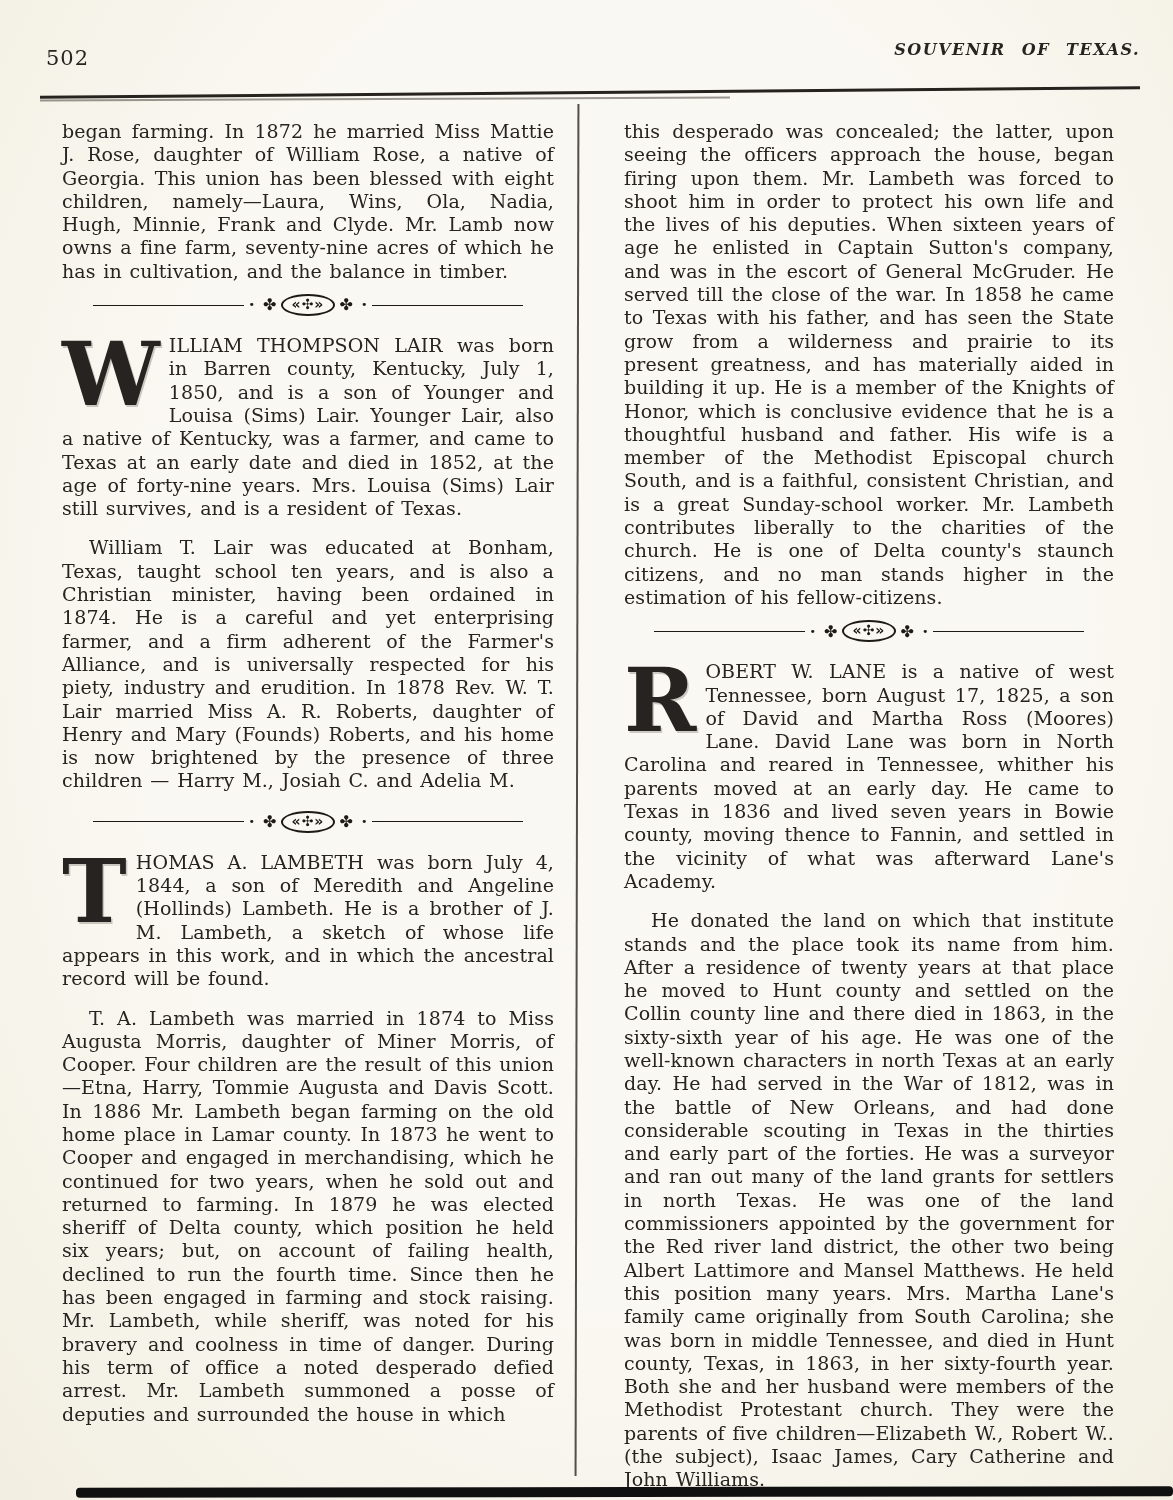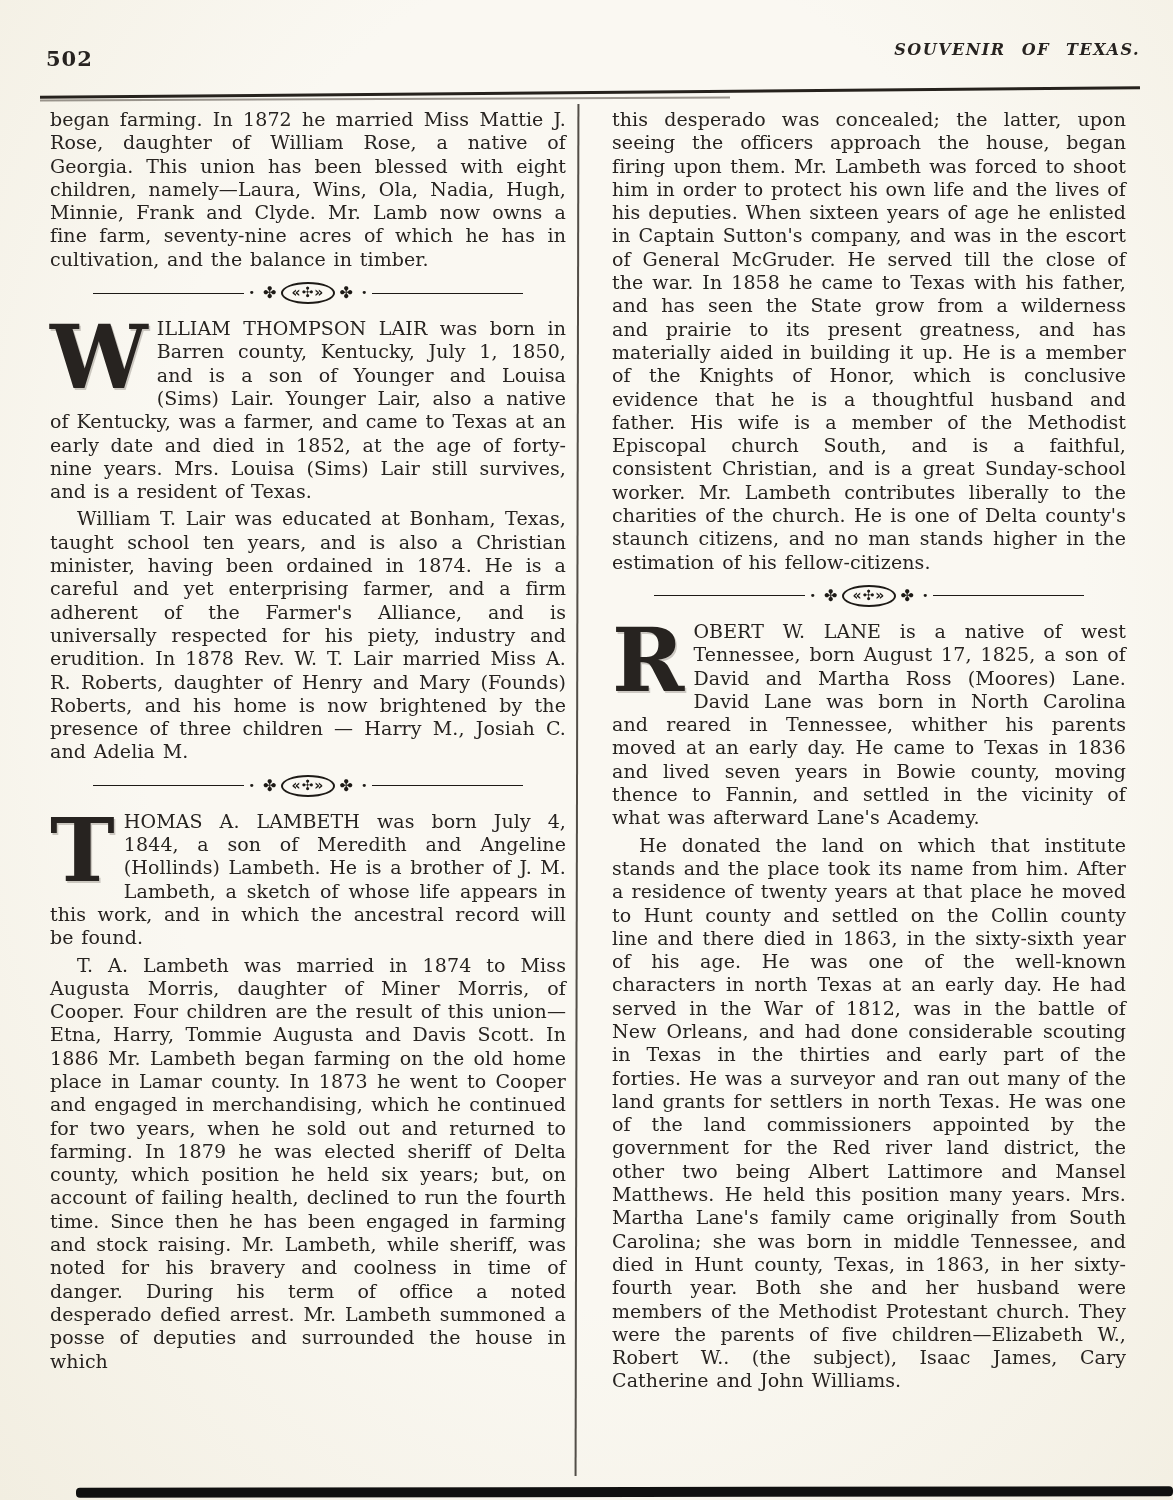--- a/index.html
+++ b/index.html
@@ -5,21 +5,21 @@
   html,body{margin:0;padding:0;}
   body{
     width:1173px;height:1500px;position:relative;overflow:hidden;
     background:#f8f5ec;
     background-image:radial-gradient(ellipse at 52% 42%, #faf8f2 55%, #f2eee1 100%);
     font-family:"DejaVu Serif", serif;
     color:#272320;
   }
   .pagenum{
     position:absolute;left:46px;top:46px;
-    font-size:21px;font-weight:700;letter-spacing:1px;
+    font-size:21px;font-weight:400;letter-spacing:1px;
   }
   .header-title{
     position:absolute;left:40px;top:40px;width:1100px;
     text-align:right;font-style:italic;font-weight:700;
     font-size:16px;letter-spacing:1.5px;word-spacing:9px;
   }
   .header-rule{
     position:absolute;left:40px;top:91px;width:1100px;height:2.5px;
     background:#26221d;transform:rotate(-0.5deg);
   }
@@ -27,21 +27,21 @@
     position:absolute;left:40px;top:98px;width:690px;height:1.5px;
     background:#4a443c;opacity:.55;transform:rotate(-0.25deg);
   }
   .col{
     position:absolute;top:104px;width:524px;
     font-size:19px;line-height:23.3px;text-align:justify;
     letter-spacing:.1px;word-spacing:1.6px;
   }
   .col-left{left:46px;}
   .col-right{left:608px;width:522px;}
-  .col p{margin:4px;}
+  .col p{margin:16px;}
   p.cont{margin-bottom:2px;}
   p.indent{text-indent:27px;}
   .colrule{
     position:absolute;left:576px;top:104px;width:2px;height:1372px;
     background:#35302a;opacity:.85;transform:rotate(0.12deg);
   }
   .dropcap{
     float:left;font-weight:700;font-size:87px;line-height:71px;
     margin:5px 9px 0 0;
     text-shadow:1.5px 1.5px 0 rgba(40,33,25,.22);

